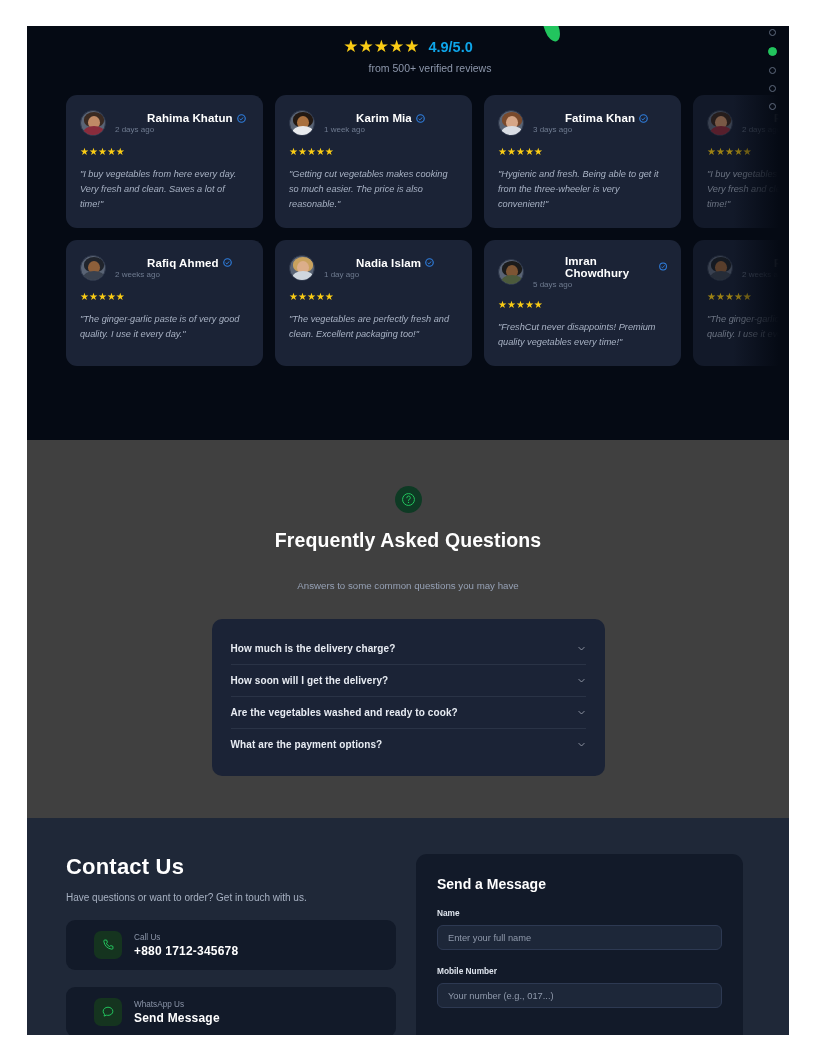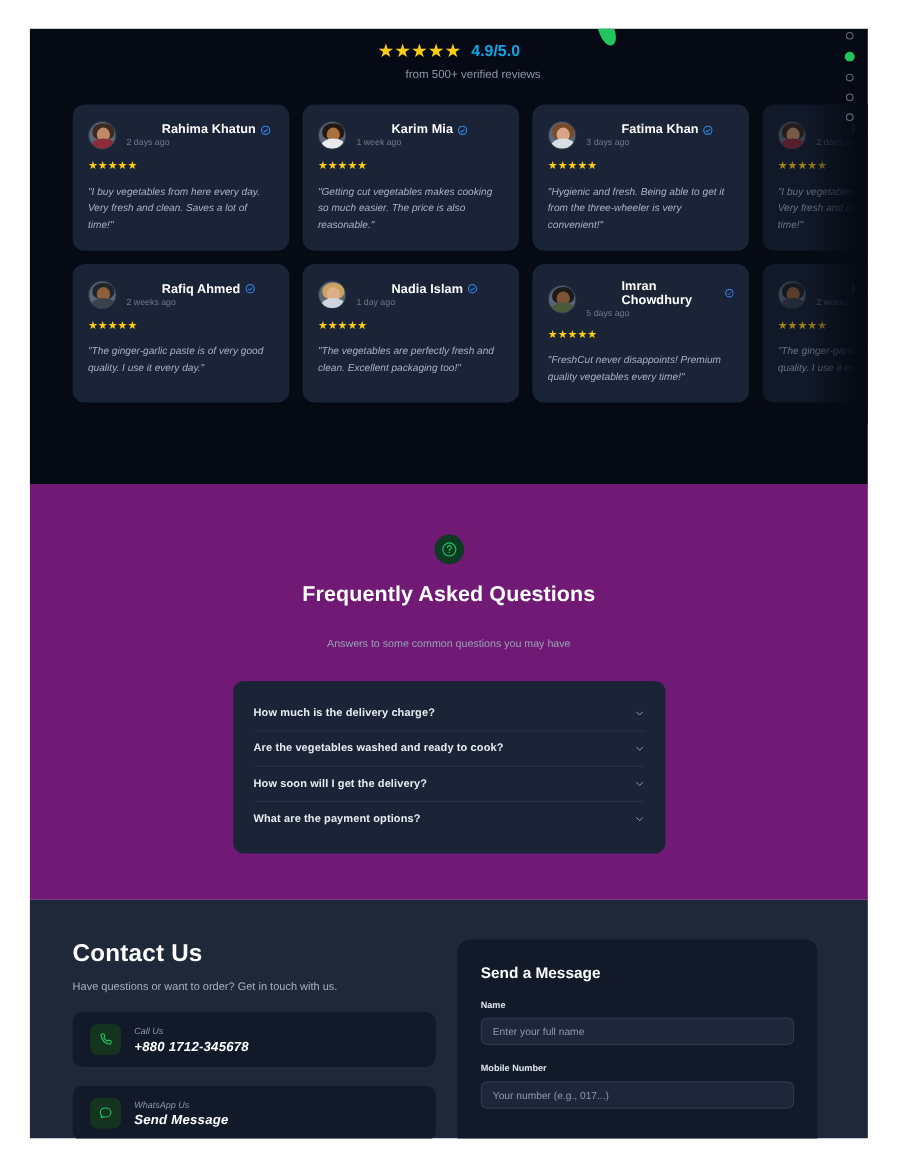--- a/index.html
+++ b/index.html
@@ -118,21 +118,21 @@
   }
   .dot {
     width: 7px; height: 7px; border-radius: 50%;
     border: 1px solid #5f6a7d;
     background: transparent;
   }
   .dot.active { background: #22c55e; border-color: #22c55e; width: 9px; height: 9px; }
 
   
   .faq-section {
-    background: #701a75;
+    background: #404040;
     height: 378px;
     padding-top: 46px;
     text-align: center;
   }
   .faq-icon {
     width: 27px; height: 27px; border-radius: 50%;
     background: #0e3a24;
     margin: 0 auto;
     display: flex; align-items: center; justify-content: center;
   }
@@ -178,22 +178,22 @@
     color: #ffffff; font-size: 22px; font-weight: bold; letter-spacing: 0.2px;
   }
   .contact-sub {
     margin-top: 12px;
     color: #a7b1c2; font-size: 10px;
   }
   .contact-card {
     margin-top: 17px;
     background: #121a29;
     border-radius: 9px;
-    padding: 11px 16px;
-    display: flex; align-items: center; gap: 12px; font-style: italic;
+    padding: 11px 28px;
+    display: flex; align-items: center; gap: 12px;
   }
   .cicon {
     width: 28px; height: 28px; border-radius: 7px;
     background: #15341f;
     display: flex; align-items: center; justify-content: center;
     flex-shrink: 0;
   }
   .clabel { color: #8b95a8; font-size: 8.2px; }
   .cvalue { color: #ffffff; font-size: 12px; font-weight: bold; margin-top: 2px; letter-spacing: 0.2px; }
 
@@ -439,27 +439,27 @@
     <div class="faq-sub">Answers to some common questions you may have</div>
 
     <div class="faq-card">
       <div class="faq-item">
         <span class="faq-q">How much is the delivery charge?</span>
         <svg class="chev" viewBox="0 0 24 24">
             <path d="M5 9l7 7 7-7" fill="none" stroke="#c3cad6" stroke-width="2.2" stroke-linecap="round"></path>
           </svg>
       </div>
       <div class="faq-item">
-        <span class="faq-q">Are the vegetables washed and ready to cook?</span>
+        <span class="faq-q">How soon will I get the delivery?</span>
         <svg class="chev" viewBox="0 0 24 24">
             <path d="M5 9l7 7 7-7" fill="none" stroke="#c3cad6" stroke-width="2.2" stroke-linecap="round"></path>
           </svg>
       </div>
       <div class="faq-item">
-        <span class="faq-q">How soon will I get the delivery?</span>
+        <span class="faq-q">Are the vegetables washed and ready to cook?</span>
         <svg class="chev" viewBox="0 0 24 24">
             <path d="M5 9l7 7 7-7" fill="none" stroke="#c3cad6" stroke-width="2.2" stroke-linecap="round"></path>
           </svg>
       </div>
       <div class="faq-item">
         <span class="faq-q">What are the payment options?</span>
         <svg class="chev" viewBox="0 0 24 24">
             <path d="M5 9l7 7 7-7" fill="none" stroke="#c3cad6" stroke-width="2.2" stroke-linecap="round"></path>
           </svg>
       </div>

